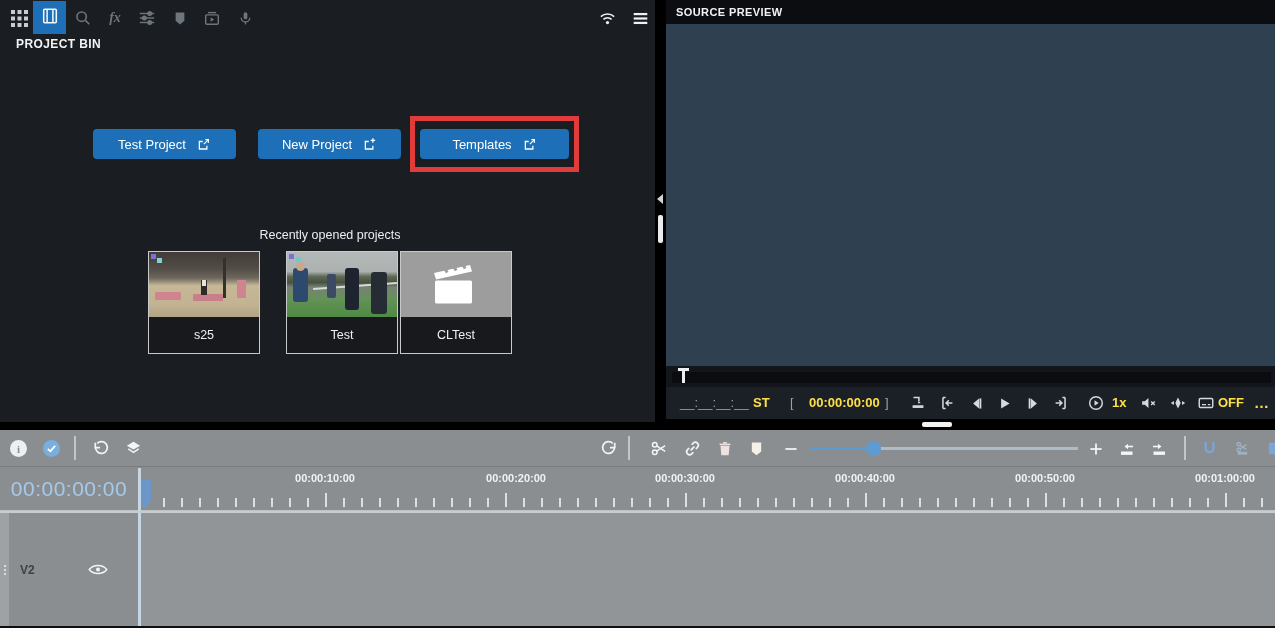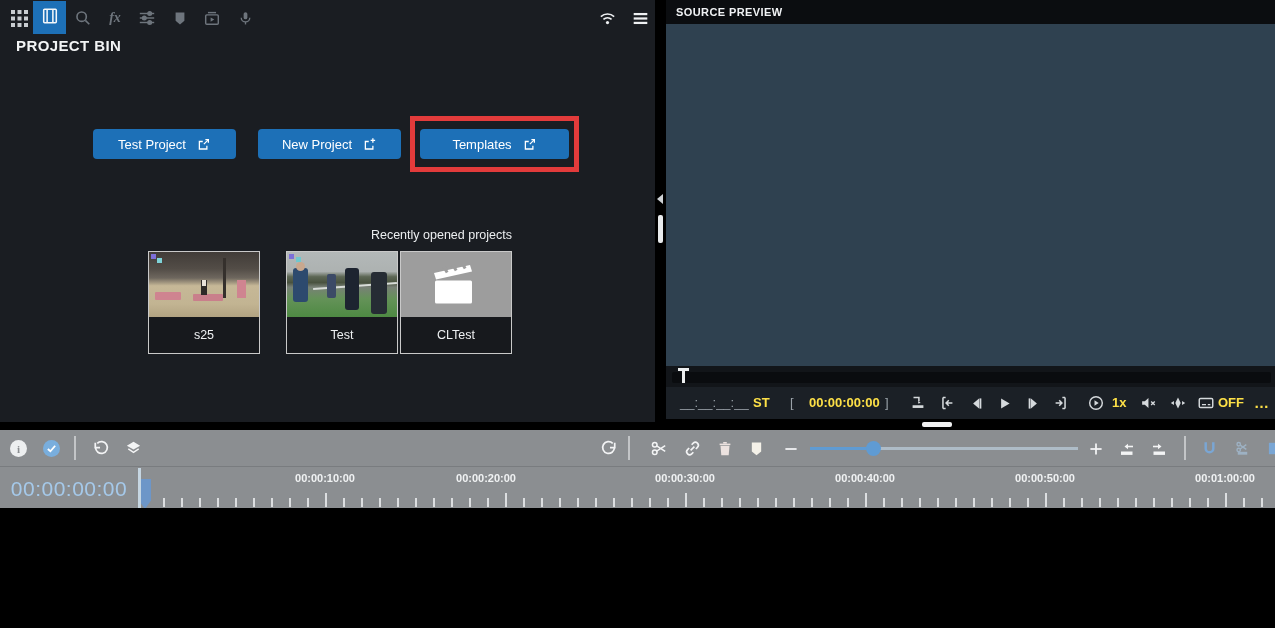--- a/index.html
+++ b/index.html
@@ -1,38 +1,38 @@
 <!DOCTYPE html>
 <html><head>
 <meta charset="utf-8">
 <style>
   html,body{margin:0;padding:0;background:#000;}
   *{box-sizing:border-box;}
-  .app{position:relative;width:1275px;height:508px;background:#000;overflow:hidden;
+  .app{position:relative;width:1275px;height:628px;background:#000;overflow:hidden;
        font-family:"Liberation Sans",sans-serif;-webkit-font-smoothing:antialiased;}
 
   
   .left-panel{position:absolute;left:0;top:0;width:655px;height:422px;background:#1a1d22;}
   .tb-icon{position:absolute;top:7px;width:22px;height:22px;display:flex;align-items:center;justify-content:center;color:#6e757d;}
   .tb-icon svg{display:block;}
   .tb-icon.bright{color:#c9cdd1;}
   .tb-tile{position:absolute;left:33px;top:1px;width:33px;height:33px;background:#1d70b7;display:flex;align-items:center;justify-content:center;color:#f4f7fa;}
   .fx-glyph{font-style:italic;font-weight:bold;font-size:14px;font-family:"Liberation Serif",serif;}
-  .panel-title{position:absolute;left:16px;top:37px;color:#f2f4f5;font-size:15px;font-weight:bold;letter-spacing:.4px;}
+  .panel-title{position:absolute;left:16px;top:37px;color:#f2f4f5;font-size:12px;font-weight:bold;letter-spacing:.4px;}
 
   .blue-btn{position:absolute;top:129px;height:30px;background:#1d70b7;border:none;border-radius:4px;
             color:#fff;font-family:"Liberation Sans",sans-serif;font-size:13px;
             display:flex;align-items:center;justify-content:center;gap:10px;cursor:pointer;}
   .blue-btn svg{display:block;}
   .btn-open{left:93px;width:143px;}
   .btn-new{left:258px;width:143px;}
   .btn-templates{left:420px;width:149px;}
   .red-box{position:absolute;left:410px;top:116px;width:169px;height:56px;border:5px solid #e23b3b;pointer-events:none;}
 
-  .recent-title{position:absolute;left:148px;top:228px;width:364px;text-align:right;color:#eceef0;font-size:12.5px;}
+  .recent-title{position:absolute;left:148px;top:228px;width:364px;text-align:center;color:#eceef0;font-size:12.5px;}
   .card{position:absolute;top:251px;width:112px;height:103px;border:1px solid #c9c9c9;background:#c2410c;cursor:pointer;}
   .card-s25{left:148px;} .card-test{left:274px;margin-left:12px;} .card-cltest{left:400px;}
   .thumb{position:relative;width:100%;height:65px;overflow:hidden;}
   .card-label{position:absolute;left:0;right:0;bottom:0;height:36px;background:#17191d;color:#eef0f2;
               font-size:12.5px;display:flex;align-items:center;justify-content:center;}
   .thumb-s25{background:linear-gradient(180deg,#413c38 0%,#534d47 26%,#6e675e 40%,#c6b897 52%,#c2b492 80%,#b2a382 100%);}
   .thumb-test{background:linear-gradient(180deg,#b3b8b8 0%,#adb2b1 30%,#5d6755 38%,#49523f 47%,#788076 54%,#649258 72%,#4e8a43 100%);}
   .thumb-cltest{background:#9d9d9d;display:flex;align-items:center;justify-content:center;}
   .tdec{position:absolute;}
 
@@ -477,21 +477,21 @@
           <div class="tick" style="left: 205px;"></div>
           <div class="tick" style="left: 223px;"></div>
           <div class="tick" style="left: 241px;"></div>
           <div class="tick" style="left: 259px;"></div>
           <div class="tick" style="left: 277px;"></div>
           <div class="tick" style="left: 295px;"></div>
           <div class="tick" style="left: 313px;"></div>
           <div class="tick" style="left: 331px;"></div>
           <div class="tick" style="left: 349px;"></div>
           <div class="tick major" style="left: 367px;"></div>
-          <div class="tick-label" style="left: 348px;">00:00:20:00</div>
+          <div class="tick-label" style="left: 378px;">00:00:20:00</div>
           <div class="tick" style="left: 385px;"></div>
           <div class="tick" style="left: 403px;"></div>
           <div class="tick" style="left: 421px;"></div>
           <div class="tick" style="left: 439px;"></div>
           <div class="tick" style="left: 457px;"></div>
           <div class="tick" style="left: 475px;"></div>
           <div class="tick" style="left: 493px;"></div>
           <div class="tick" style="left: 511px;"></div>
           <div class="tick" style="left: 529px;"></div>
           <div class="tick major" style="left: 547px;"></div>

